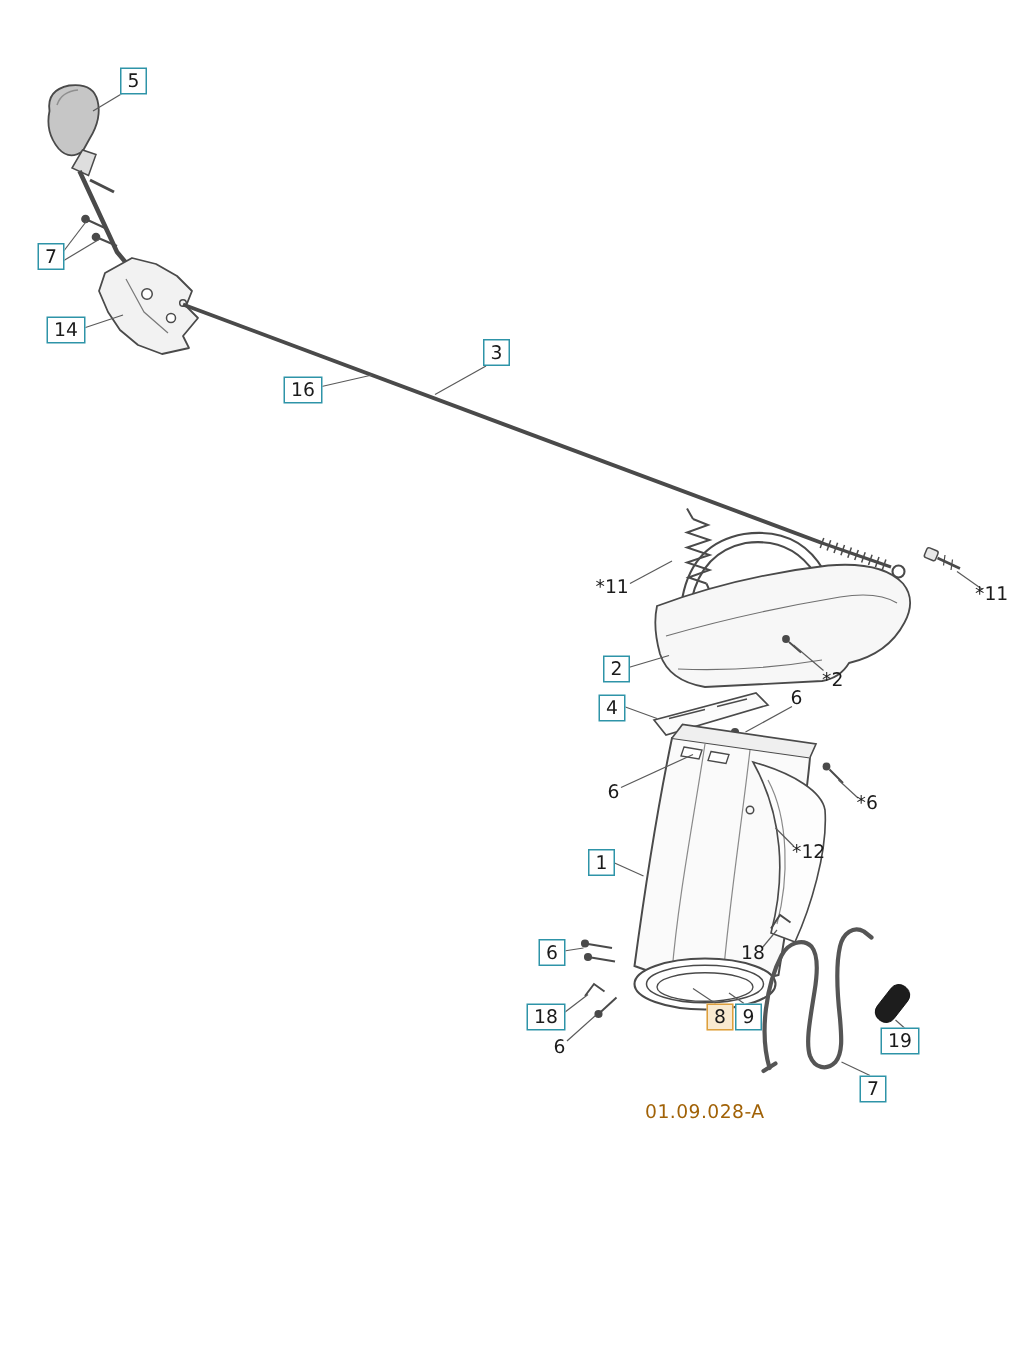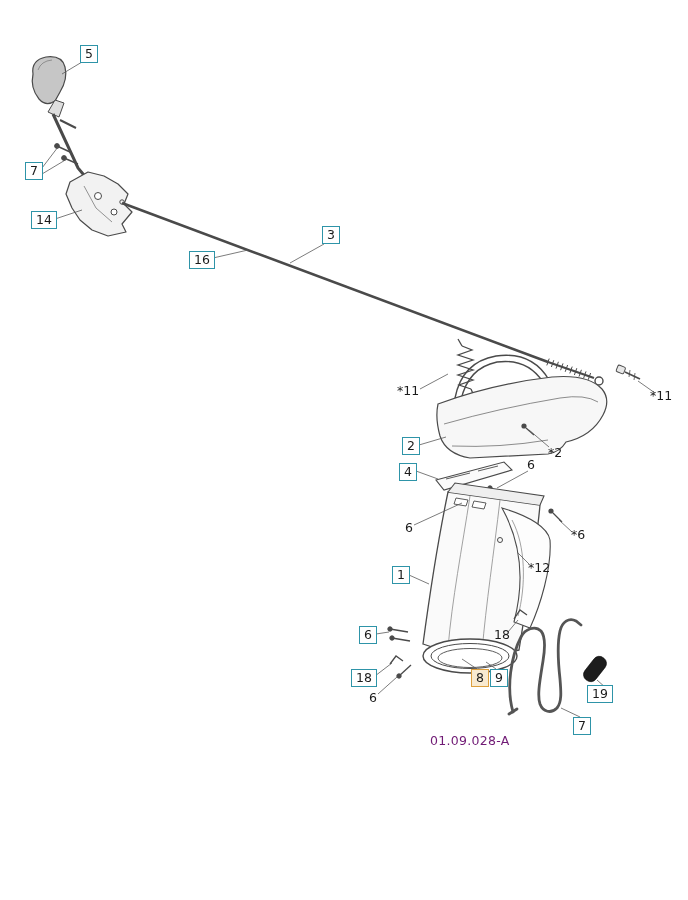--- a/index.html
+++ b/index.html
@@ -11,21 +11,21 @@
     position:absolute; font-size:12.5px; line-height:16px; color:#1b1b1b;
     white-space:nowrap;
   }
   .part-label.boxed {
     border:1px solid #2e94a8; background:#ffffff; padding:0 4px;
     min-width:10px; text-align:center; height:18px; cursor:pointer;
   }
   .part-label.highlight { border-color:#dd9f3d; background:#f9ead0; }
   .diagram-code {
     position:absolute; left:430px; top:733px;
-    font-size:12.5px; color:#701a75; letter-spacing:0.3px;
+    font-size:12.5px; color:#a16207; letter-spacing:0.3px;
   }
 </style>
 </head>
 <body>
 
 <div class="stage">
 
   <svg width="688" height="900" viewBox="0 0 688 900">
 
     <g>

